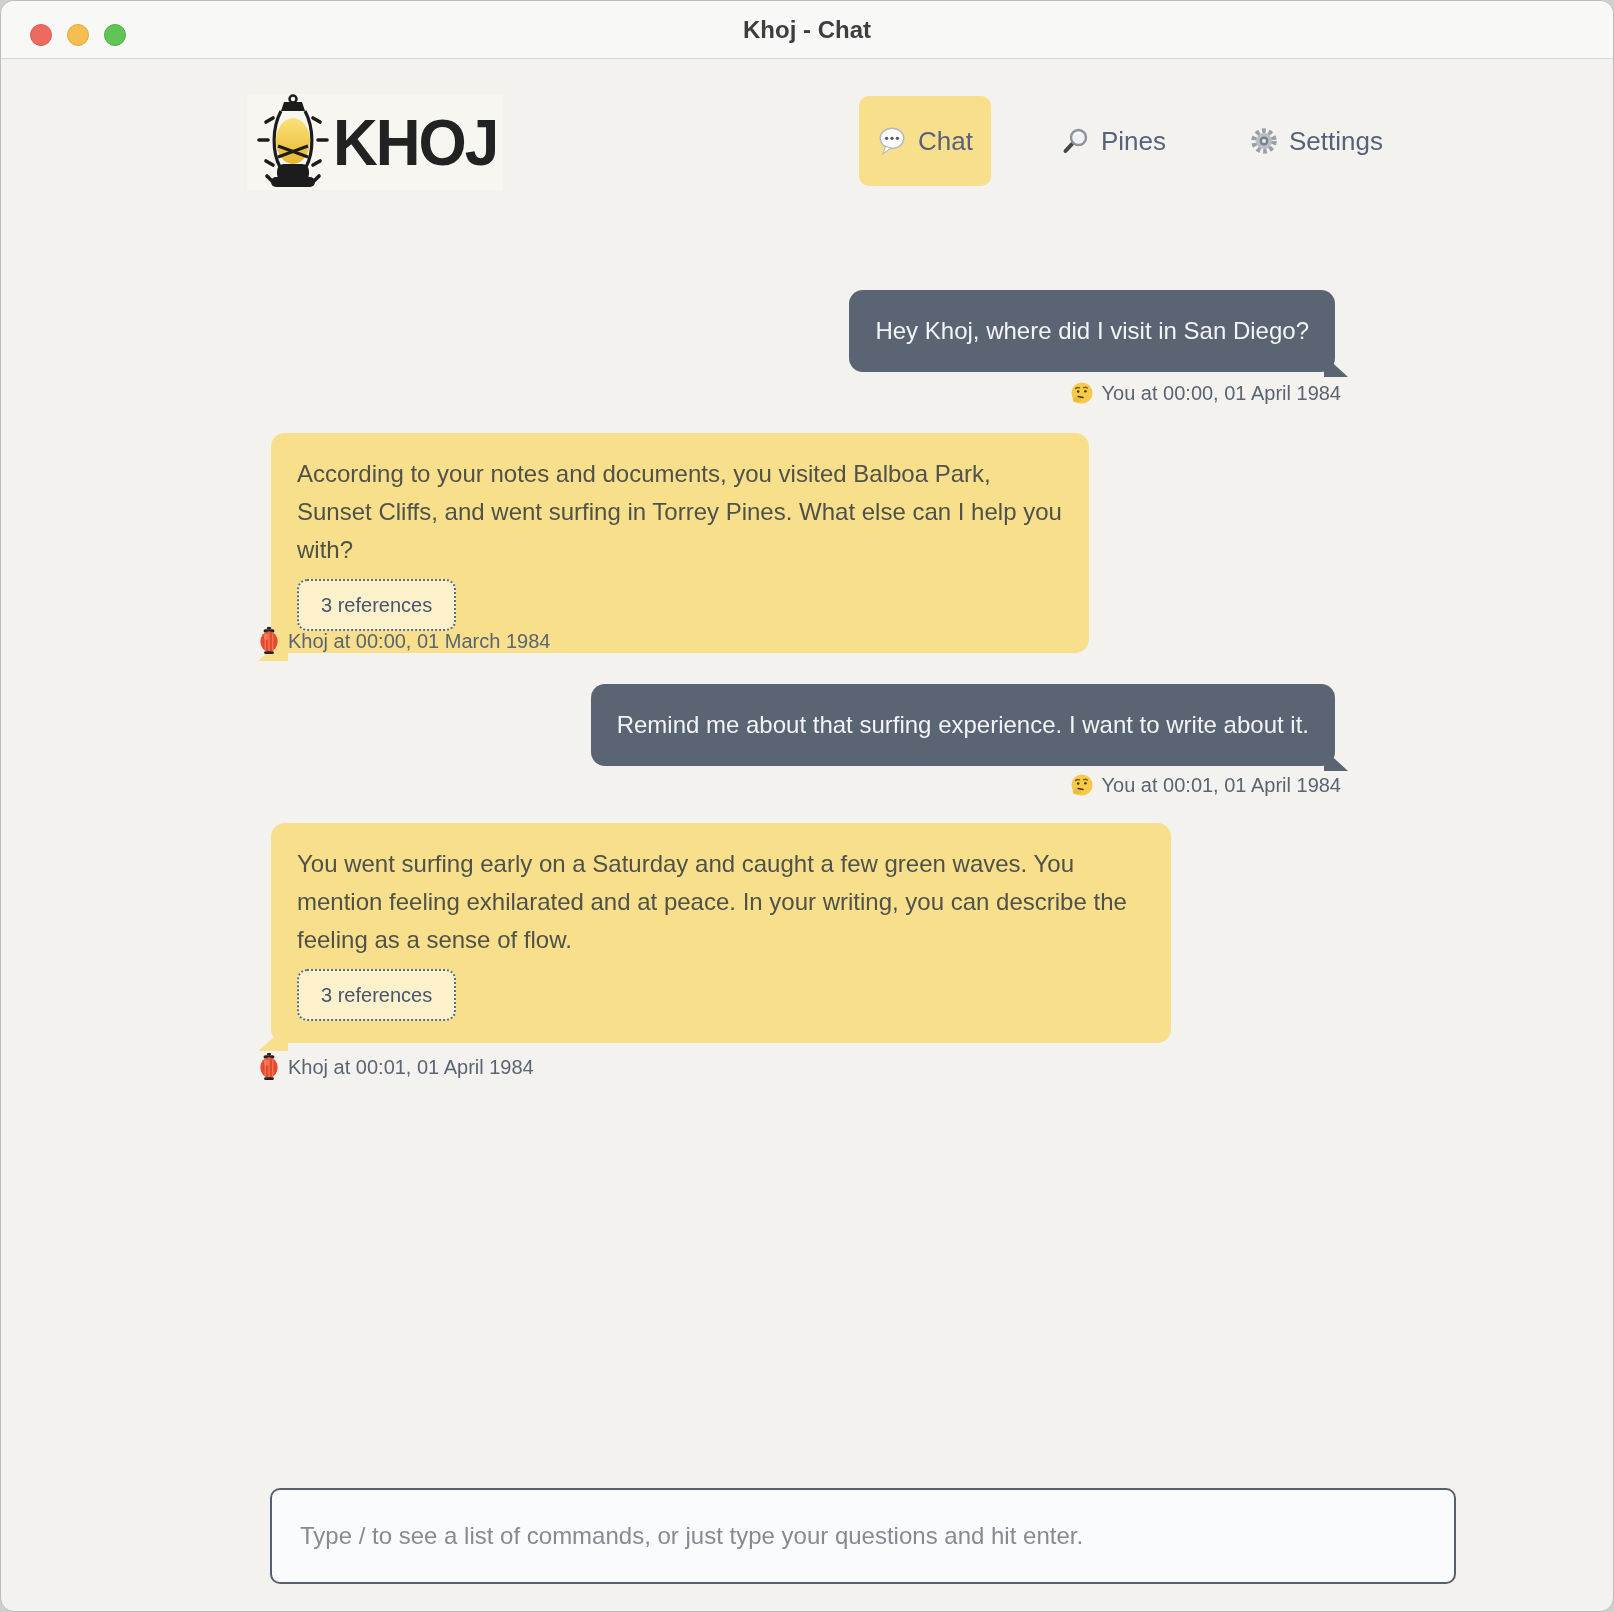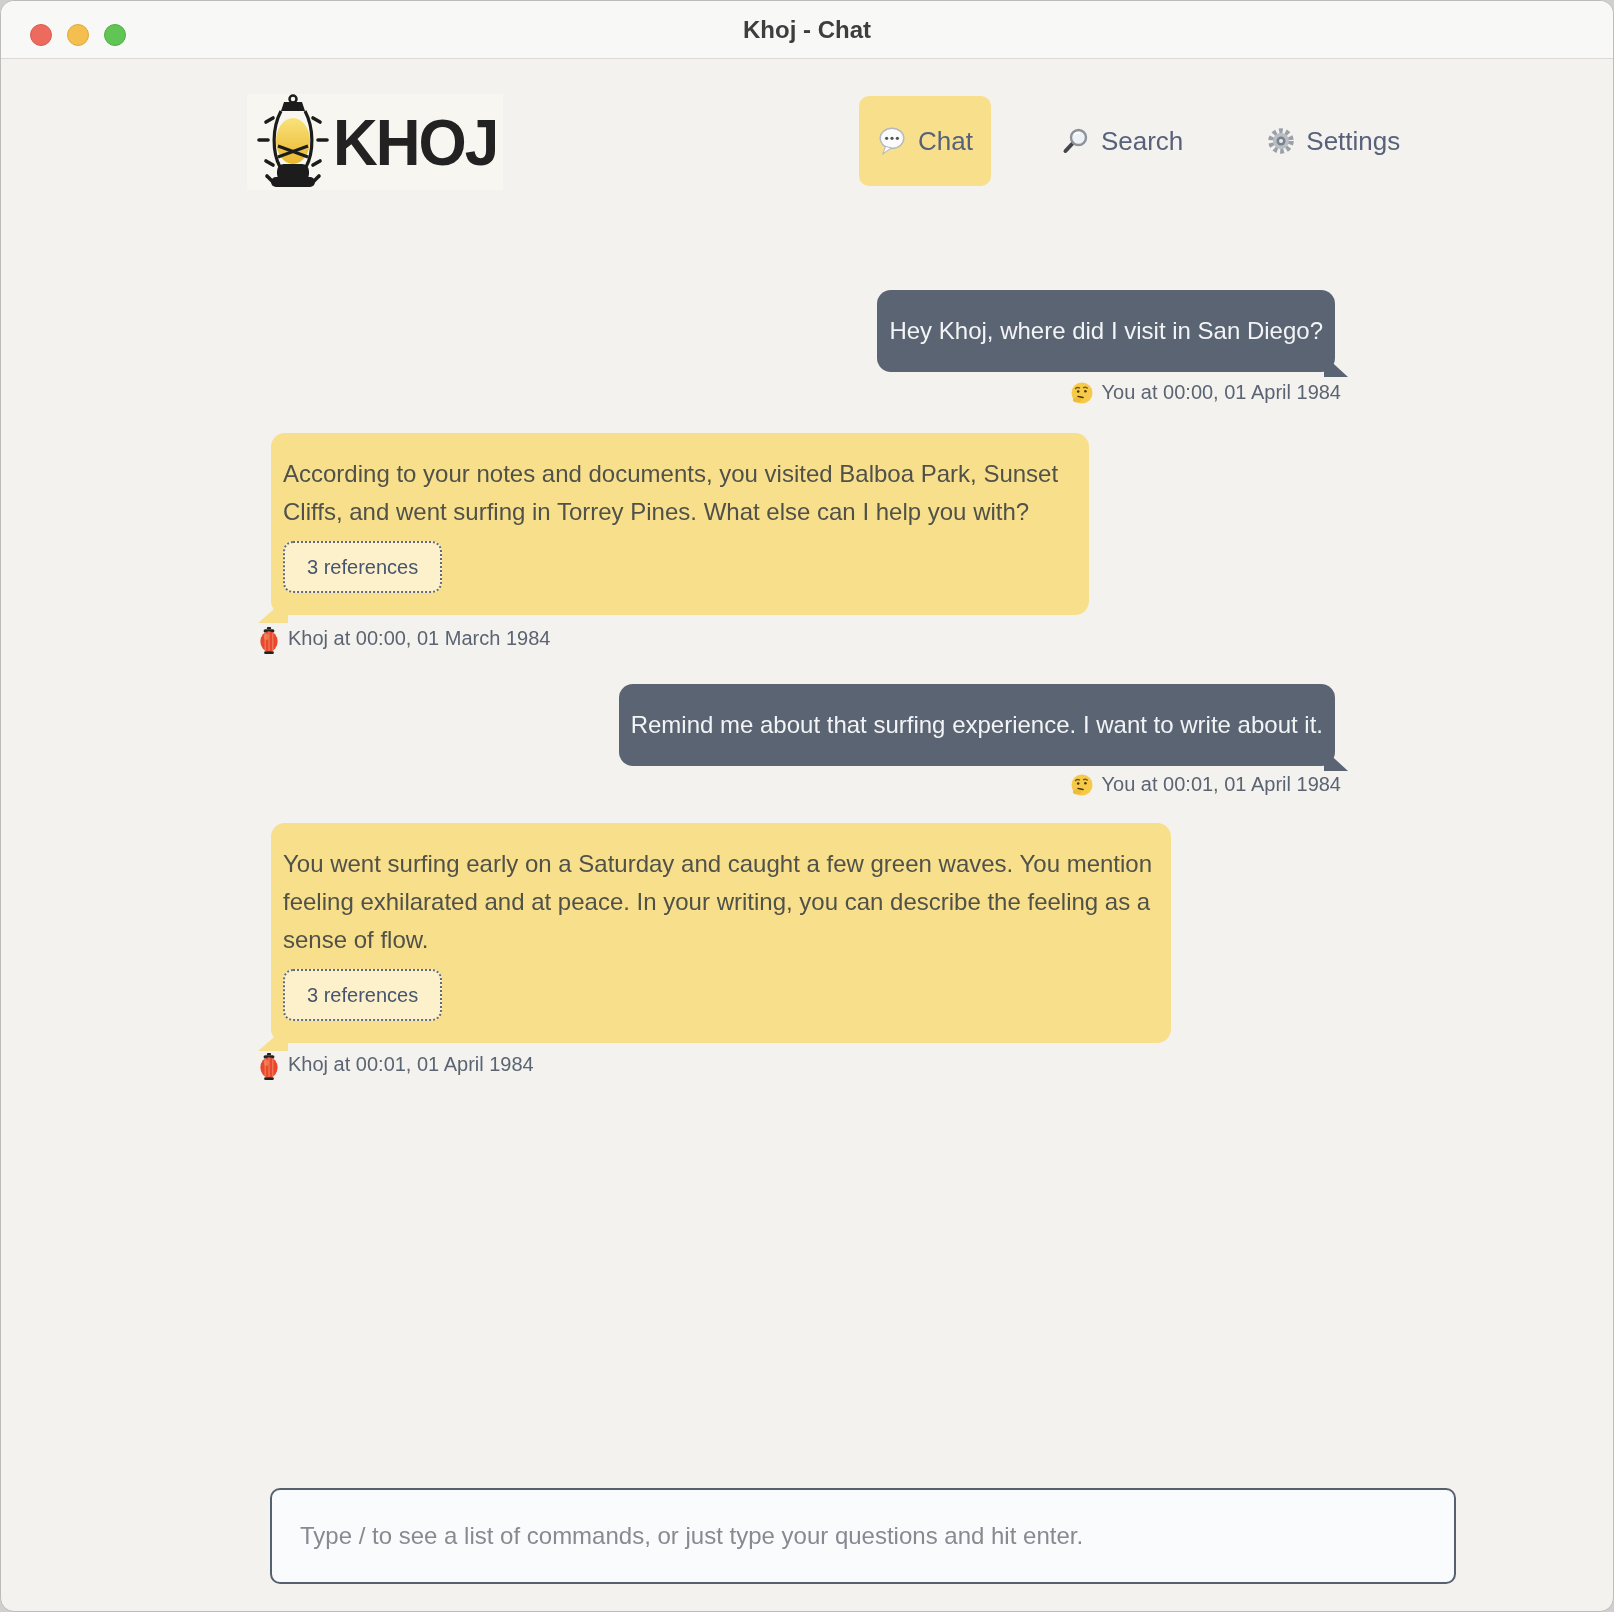--- a/index.html
+++ b/index.html
@@ -21,38 +21,38 @@
         background:#f8f6f1;padding:0 6px;}
   .wordmark{font-size:62px;font-weight:800;color:#222;letter-spacing:-2px;transform:scaleY(1.06);}
   .nav{position:absolute;left:858px;top:95px;height:90px;display:flex;align-items:center;}
   .nav-item{display:flex;align-items:center;gap:11px;font-size:26px;color:#57627a;cursor:default;}
   .nav-item .icn{display:block;}
   .nav-chat{background:#f8df8c;border-radius:10px;height:90px;padding:0 18px;box-sizing:border-box;}
   .nav-search{margin-left:71px;}
   .nav-settings{margin-left:84px;text-align:center;}
 
   
-  .bubble{box-sizing:border-box;font-size:24px;line-height:38px;padding:22px 12px;border-radius:14px;position:relative;}
+  .bubble{box-sizing:border-box;font-size:24px;line-height:38px;padding:22px 26px;border-radius:14px;position:relative;}
   .bubble.user{background:#5a6473;color:#f3f4f5;}
   .bubble.user::after{content:"";position:absolute;right:-13px;bottom:-5px;width:24px;height:22px;
         background:#5a6473;clip-path:polygon(0 0,100% 100%,0 100%);}
   .bubble.khoj{background:#f8df8c;color:#50524a;}
   .bubble.khoj::after{content:"";position:absolute;left:-13px;bottom:-8px;width:30px;height:26px;
         background:#f8df8c;clip-path:polygon(100% 0,100% 100%,0 100%);}
   .msg{position:absolute;}
 
   .m1{top:289px;right:278px;max-width:900px;}
   .m2{top:432px;left:270px;width:818px;}
   .m3{top:683px;right:278px;max-width:940px;}
   .m4{top:822px;left:270px;width:900px;}
 
   .refs{display:inline-block;margin-top:10px;font-size:20px;color:#47556f;background:rgba(255,255,255,0.55);
         border:2px dotted #5e6a80;border-radius:10px;padding:10px 22px;line-height:28px;cursor:pointer;}
 
-  .meta{position:absolute;display:flex;gap:8px;font-size:20px;color:#5b6473;}
+  .meta{position:absolute;display:flex;align-items:center;gap:8px;font-size:20px;color:#5b6473;}
   .meta .icn{display:block;}
   .t1{top:380px;right:272px;}
   .t2{top:626px;left:257px;}
   .t3{top:772px;right:272px;}
   .t4{top:1052px;left:257px;}
 
   
   .chat-input{position:absolute;top:1487px;left:269px;width:1186px;height:96px;box-sizing:border-box;
         border:2px solid #57606e;border-radius:10px;background:#fafbfd;font-size:24px;color:#3c3f44;
         padding:0 28px;outline:none;font-family:"Liberation Sans","DejaVu Sans",sans-serif;}
@@ -113,21 +113,21 @@
           <circle cx="19" cy="11.5" r="1.5" fill="#555"></circle>
         </svg>
         <span>Chat</span>
       </div>
       <div class="nav-item nav-search">
         <svg class="icn" width="28" height="28" viewBox="0 0 28 28">
           <line x1="10" y1="17" x2="3.5" y2="24" stroke="#43474c" stroke-width="4" stroke-linecap="round"></line>
           <circle cx="16.5" cy="10.5" r="7.5" fill="#eef1f5" stroke="#8d929b" stroke-width="2.4"></circle>
           <path d="M12.5 7.5 a5.5 5.5 0 0 1 5 -1.5" stroke="#ffffff" stroke-width="1.8" fill="none" stroke-linecap="round"></path>
         </svg>
-        <span>Search</span>
+        <span>Pines</span>
       </div>
       <div class="nav-item nav-settings">
         <svg class="icn" width="28" height="28" viewBox="0 0 28 28">
           <circle cx="14" cy="14" r="9.5" fill="none" stroke="#9aa0a8" stroke-width="6.5" stroke-dasharray="3.4 2.7"></circle>
           <circle cx="14" cy="14" r="8" fill="#b9bec5"></circle>
           <circle cx="14" cy="14" r="4.5" fill="#7c828b"></circle>
           <circle cx="14" cy="14" r="2" fill="#e9ebee"></circle>
         </svg>
         <span>Settings</span>
       </div>

